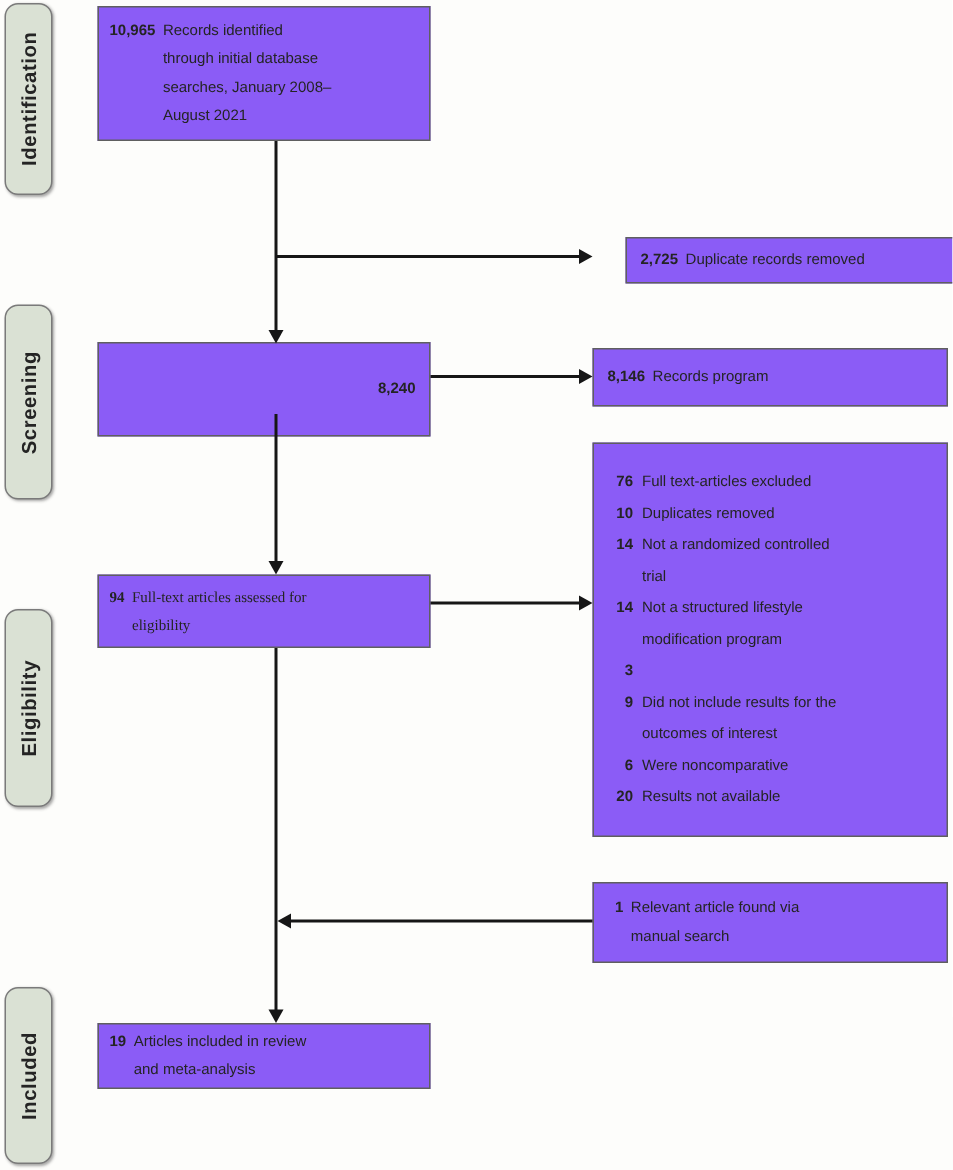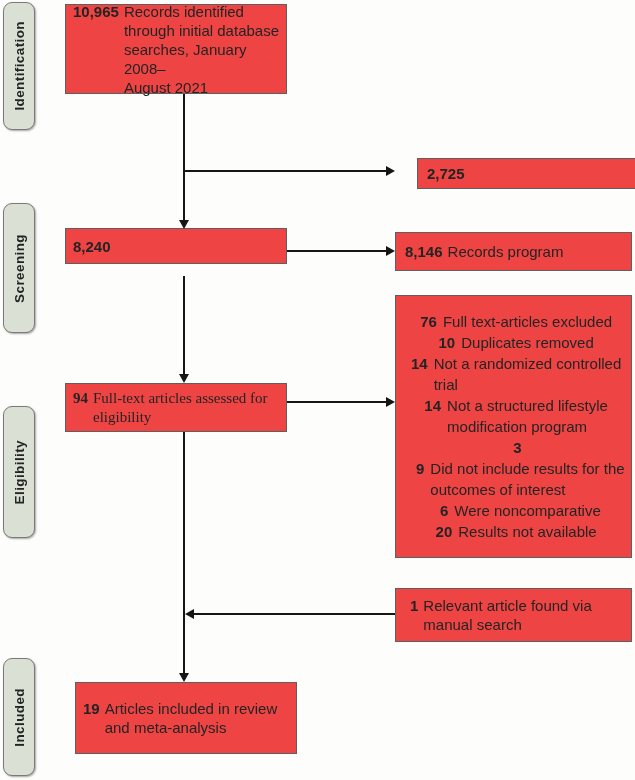--- a/index.html
+++ b/index.html
@@ -29,25 +29,25 @@
     font-weight:bold;
     font-size:13.5px;
     letter-spacing:0.4px;
     color:#242424;
     white-space:nowrap;
   }
 
   
   .node {
     position:absolute;
-    background:#ef4444;
+    background:#8b5cf6;
     border:1.5px solid #5f5f5f;
     box-sizing:border-box;
     display:flex; flex-direction:column; justify-content:center;
-    font-size:15px;
+    font-size:10px;
     line-height:19px;
   }
   .entry { display:flex; align-items:flex-start; }
   .entry .num { font-weight:bold; white-space:nowrap; margin-right:5px; }
   .entry .txt { white-space:pre-line; }
 
   
   .node.listbox { line-height:21px; justify-content:center; padding:4px 4px 4px 5px; }
   .listbox .entry { align-items:flex-start; }
   .listbox .entry .num { width:21px; text-align:right; margin-right:6px; flex:none; }
@@ -80,56 +80,57 @@
   <div class="node" style="left:65px;top:4px;width:222px;height:90px;padding:5px 4px 5px 7px;">
     <div class="entry">
       <span class="num">10,965</span>
       <span class="txt">Records identified
 through initial database
 searches, January 2008–
 August 2021</span>
     </div>
   </div>
 
-  <div class="node" style="left:65px;top:228px;width:222px;height:36px;padding:4px 4px 4px 7px;">
+  <div class="node" style="left:65px;top:228px;width:222px;height:63px;padding:4px 4px 4px 7px;align-items:flex-end;">
     <div class="entry">
       <span class="num">8,240</span>
     </div>
   </div>
 
   <div class="node" style="left:65px;top:383px;width:222px;height:49px;padding:4px 4px 4px 7px;font-family:Liberation Serif, serif;">
     <div class="entry">
       <span class="num">94</span>
       <span class="txt">Full-text articles assessed for
 eligibility</span>
     </div>
   </div>
 
-  <div class="node" style="left:65px;top:682px;width:222px;height:72px;padding:4px 4px 4px 7px;margin-left:10px;">
+  <div class="node" style="left:65px;top:682px;width:222px;height:44px;padding:4px 4px 4px 7px;">
     <div class="entry">
       <span class="num">19</span>
       <span class="txt">Articles included in review
 and meta-analysis</span>
     </div>
   </div>
 
   <div class="node" style="left:395px;top:158px;width:237px;height:31px;padding:2px 12px 2px 9px;margin-left:22px;">
     <div class="entry">
       <span class="num">2,725</span>
+      <span class="txt">Duplicate records removed</span>
     </div>
   </div>
 
   <div class="node" style="left:395px;top:232px;width:237px;height:39px;padding:2px 4px 2px 9px;">
     <div class="entry">
       <span class="num">8,146</span>
       <span class="txt">Records program</span>
     </div>
   </div>
 
-  <div class="node listbox" style="left:395px;top:295px;width:237px;height:263px;align-items:center;">
+  <div class="node listbox" style="left:395px;top:295px;width:237px;height:263px;">
 
       <div class="entry">
         <span class="num">76</span>
         <span class="txt">Full text-articles excluded</span>
       </div>
 
       <div class="entry">
         <span class="num">10</span>
         <span class="txt">Duplicates removed</span>
       </div>

